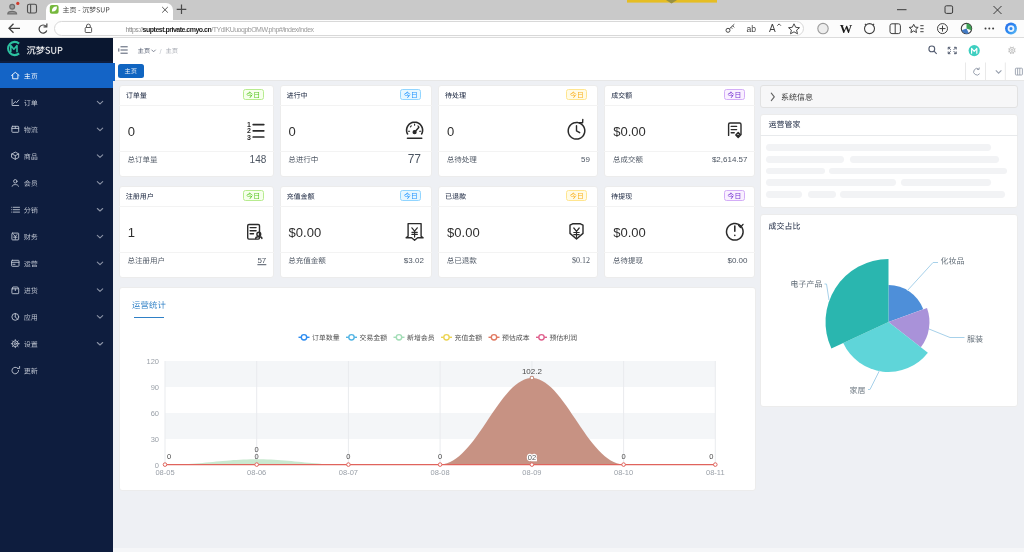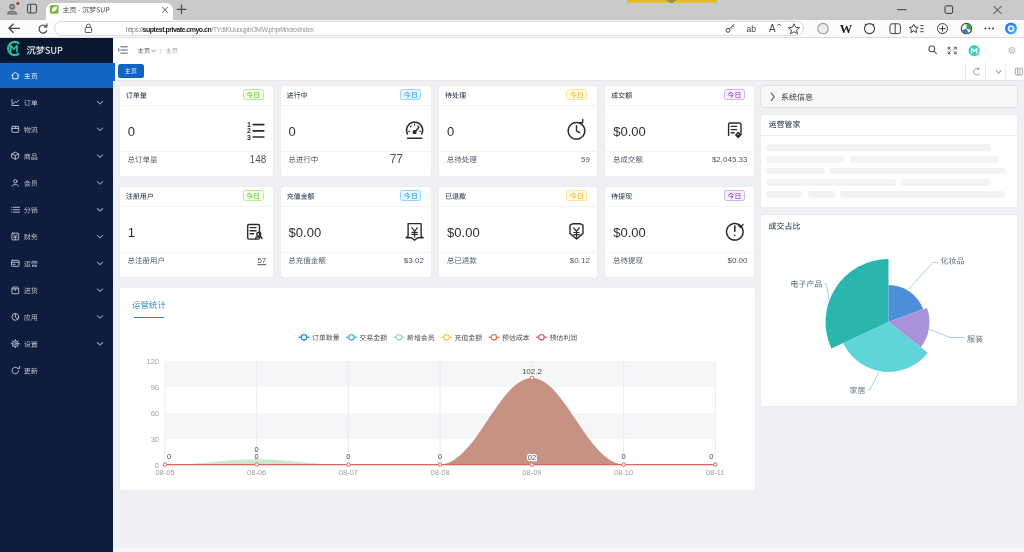--- a/index.html
+++ b/index.html
@@ -25,51 +25,51 @@
 <div style="position:absolute;left:242.5px;top:89.2px;width:21.4px;height:11.1px;background:#f6ffed;border:1px solid #b7eb8f;border-radius:2.5px"></div>
 <div style="position:absolute;left:119.0px;top:104.6px;width:155.3px;height:1.0px;background:#f3f3f3"></div>
 <div style="position:absolute;left:127.8px;transform:translate(0,-50%);top:131.6px;font-size:13.0px;line-height:15.6px;color:#2f2f2f;font-weight:400;white-space:nowrap;">0</div>
 <div style="position:absolute;left:119.0px;top:150.6px;width:155.3px;height:1.0px;background:#f3f3f3"></div>
 <div style="position:absolute;left:266.3px;transform:translate(-100%,-50%);top:159.5px;font-size:10px;line-height:9.6px;color:#4d5663;font-weight:400;white-space:nowrap;">148</div>
 <div style="position:absolute;left:279.8px;top:85.0px;width:152.1px;height:92.0px;background:#fff;border:1px solid #ececec;border-radius:3px"></div>
 <div style="position:absolute;left:400.1px;top:89.2px;width:21.4px;height:11.1px;background:#e6f7ff;border:1px solid #91d5ff;border-radius:2.5px"></div>
 <div style="position:absolute;left:279.8px;top:104.6px;width:152.1px;height:1.0px;background:#f3f3f3"></div>
 <div style="position:absolute;left:288.6px;transform:translate(0,-50%);top:131.6px;font-size:13.0px;line-height:15.6px;color:#2f2f2f;font-weight:400;white-space:nowrap;">0</div>
 <div style="position:absolute;left:279.8px;top:150.6px;width:152.1px;height:1.0px;background:#f3f3f3"></div>
-<div style="position:absolute;left:403px;transform:translate(-100%,-50%);top:159.5px;font-size:12px;line-height:9.6px;color:#4d5663;font-weight:400;white-space:nowrap;">77</div>
+<div style="position:absolute;left:421px;transform:translate(-100%,-50%);top:159.5px;font-size:12px;line-height:9.6px;color:#4d5663;font-weight:400;white-space:nowrap;">77</div>
 <div style="position:absolute;left:438.3px;top:85.0px;width:159.6px;height:92.0px;background:#fff;border:1px solid #ececec;border-radius:3px"></div>
 <div style="position:absolute;left:566.1px;top:89.2px;width:21.4px;height:11.1px;background:#fffbe6;border:1px solid #ffe58f;border-radius:2.5px"></div>
 <div style="position:absolute;left:438.3px;top:104.6px;width:159.6px;height:1.0px;background:#f3f3f3"></div>
 <div style="position:absolute;left:447.1px;transform:translate(0,-50%);top:131.6px;font-size:13.0px;line-height:15.6px;color:#2f2f2f;font-weight:400;white-space:nowrap;">0</div>
 <div style="position:absolute;left:438.3px;top:150.6px;width:159.6px;height:1.0px;background:#f3f3f3"></div>
 <div style="position:absolute;left:589.9px;transform:translate(-100%,-50%);top:159.5px;font-size:8.0px;line-height:9.6px;color:#4d5663;font-weight:400;white-space:nowrap;">59</div>
 <div style="position:absolute;left:604.4px;top:85.0px;width:151.1px;height:92.0px;background:#fff;border:1px solid #ececec;border-radius:3px"></div>
 <div style="position:absolute;left:723.7px;top:89.2px;width:21.4px;height:11.1px;background:#f9f0ff;border:1px solid #d3adf7;border-radius:2.5px"></div>
 <div style="position:absolute;left:604.4px;top:104.6px;width:151.1px;height:1.0px;background:#f3f3f3"></div>
 <div style="position:absolute;left:613.2px;transform:translate(0,-50%);top:131.6px;font-size:13.0px;line-height:15.6px;color:#2f2f2f;font-weight:400;white-space:nowrap;">$0.00</div>
 <div style="position:absolute;left:604.4px;top:150.6px;width:151.1px;height:1.0px;background:#f3f3f3"></div>
-<div style="position:absolute;left:747.5px;transform:translate(-100%,-50%);top:159.5px;font-size:8.0px;line-height:9.6px;color:#4d5663;font-weight:400;white-space:nowrap;">$2,045.33</div>
+<div style="position:absolute;left:747.5px;transform:translate(-100%,-50%);top:159.5px;font-size:8.0px;line-height:9.6px;color:#4d5663;font-weight:400;white-space:nowrap;">$2,614.57</div>
 <div style="position:absolute;left:119.0px;top:186.0px;width:155.3px;height:92.0px;background:#fff;border:1px solid #ececec;border-radius:3px"></div>
 <div style="position:absolute;left:242.5px;top:190.2px;width:21.4px;height:11.1px;background:#f6ffed;border:1px solid #b7eb8f;border-radius:2.5px"></div>
 <div style="position:absolute;left:119.0px;top:205.6px;width:155.3px;height:1.0px;background:#f3f3f3"></div>
 <div style="position:absolute;left:127.8px;transform:translate(0,-50%);top:232.6px;font-size:13.0px;line-height:15.6px;color:#2f2f2f;font-weight:400;white-space:nowrap;">1</div>
 <div style="position:absolute;left:119.0px;top:251.6px;width:155.3px;height:1.0px;background:#f3f3f3"></div>
 <div style="position:absolute;left:266.3px;transform:translate(-100%,-50%);top:260.5px;font-size:8.0px;line-height:9.6px;color:#4d5663;font-weight:400;white-space:nowrap;text-decoration:underline;">57</div>
 <div style="position:absolute;left:279.8px;top:186.0px;width:152.1px;height:92.0px;background:#fff;border:1px solid #ececec;border-radius:3px"></div>
 <div style="position:absolute;left:400.1px;top:190.2px;width:21.4px;height:11.1px;background:#e6f7ff;border:1px solid #91d5ff;border-radius:2.5px"></div>
 <div style="position:absolute;left:279.8px;top:205.6px;width:152.1px;height:1.0px;background:#f3f3f3"></div>
 <div style="position:absolute;left:288.6px;transform:translate(0,-50%);top:232.6px;font-size:13.0px;line-height:15.6px;color:#2f2f2f;font-weight:400;white-space:nowrap;">$0.00</div>
 <div style="position:absolute;left:279.8px;top:251.6px;width:152.1px;height:1.0px;background:#f3f3f3"></div>
 <div style="position:absolute;left:423.9px;transform:translate(-100%,-50%);top:260.5px;font-size:8.0px;line-height:9.6px;color:#4d5663;font-weight:400;white-space:nowrap;">$3.02</div>
 <div style="position:absolute;left:438.3px;top:186.0px;width:159.6px;height:92.0px;background:#fff;border:1px solid #ececec;border-radius:3px"></div>
 <div style="position:absolute;left:566.1px;top:190.2px;width:21.4px;height:11.1px;background:#fffbe6;border:1px solid #ffe58f;border-radius:2.5px"></div>
 <div style="position:absolute;left:438.3px;top:205.6px;width:159.6px;height:1.0px;background:#f3f3f3"></div>
 <div style="position:absolute;left:447.1px;transform:translate(0,-50%);top:232.6px;font-size:13.0px;line-height:15.6px;color:#2f2f2f;font-weight:400;white-space:nowrap;">$0.00</div>
 <div style="position:absolute;left:438.3px;top:251.6px;width:159.6px;height:1.0px;background:#f3f3f3"></div>
-<div style="position:absolute;left:589.9px;transform:translate(-100%,-50%);top:260.5px;font-size:8.0px;line-height:9.6px;color:#4d5663;font-weight:400;white-space:nowrap;">$0.12</div>
+<div style="position:absolute;left:589.9px;transform:translate(-100%,-50%);top:260.5px;font-size:8.0px;line-height:9.6px;color:#4d5663;font-weight:400;white-space:nowrap;font-family:Liberation Serif, serif;">$0.12</div>
 <div style="position:absolute;left:604.4px;top:186.0px;width:151.1px;height:92.0px;background:#fff;border:1px solid #ececec;border-radius:3px"></div>
 <div style="position:absolute;left:723.7px;top:190.2px;width:21.4px;height:11.1px;background:#f9f0ff;border:1px solid #d3adf7;border-radius:2.5px"></div>
 <div style="position:absolute;left:604.4px;top:205.6px;width:151.1px;height:1.0px;background:#f3f3f3"></div>
 <div style="position:absolute;left:613.2px;transform:translate(0,-50%);top:232.6px;font-size:13.0px;line-height:15.6px;color:#2f2f2f;font-weight:400;white-space:nowrap;">$0.00</div>
 <div style="position:absolute;left:604.4px;top:251.6px;width:151.1px;height:1.0px;background:#f3f3f3"></div>
 <div style="position:absolute;left:747.5px;transform:translate(-100%,-50%);top:260.5px;font-size:8.0px;line-height:9.6px;color:#4d5663;font-weight:400;white-space:nowrap;">$0.00</div>
 <div style="position:absolute;left:119.0px;top:287.0px;width:636.5px;height:203.5px;background:#fff;border:1px solid #ececec;border-radius:3px"></div>
 <div style="position:absolute;left:133.5px;top:316.5px;width:30.5px;height:1.8px;background:#2f80c6"></div>
 <div style="position:absolute;left:760.0px;top:85.0px;width:258.0px;height:23.4px;background:#f7f7f8;border:1px solid #e2e2e2;border-radius:3px"></div>
 <div style="position:absolute;left:760.0px;top:114.0px;width:258.0px;height:93.5px;background:#fff;border:1px solid #ececec;border-radius:3px"></div>

